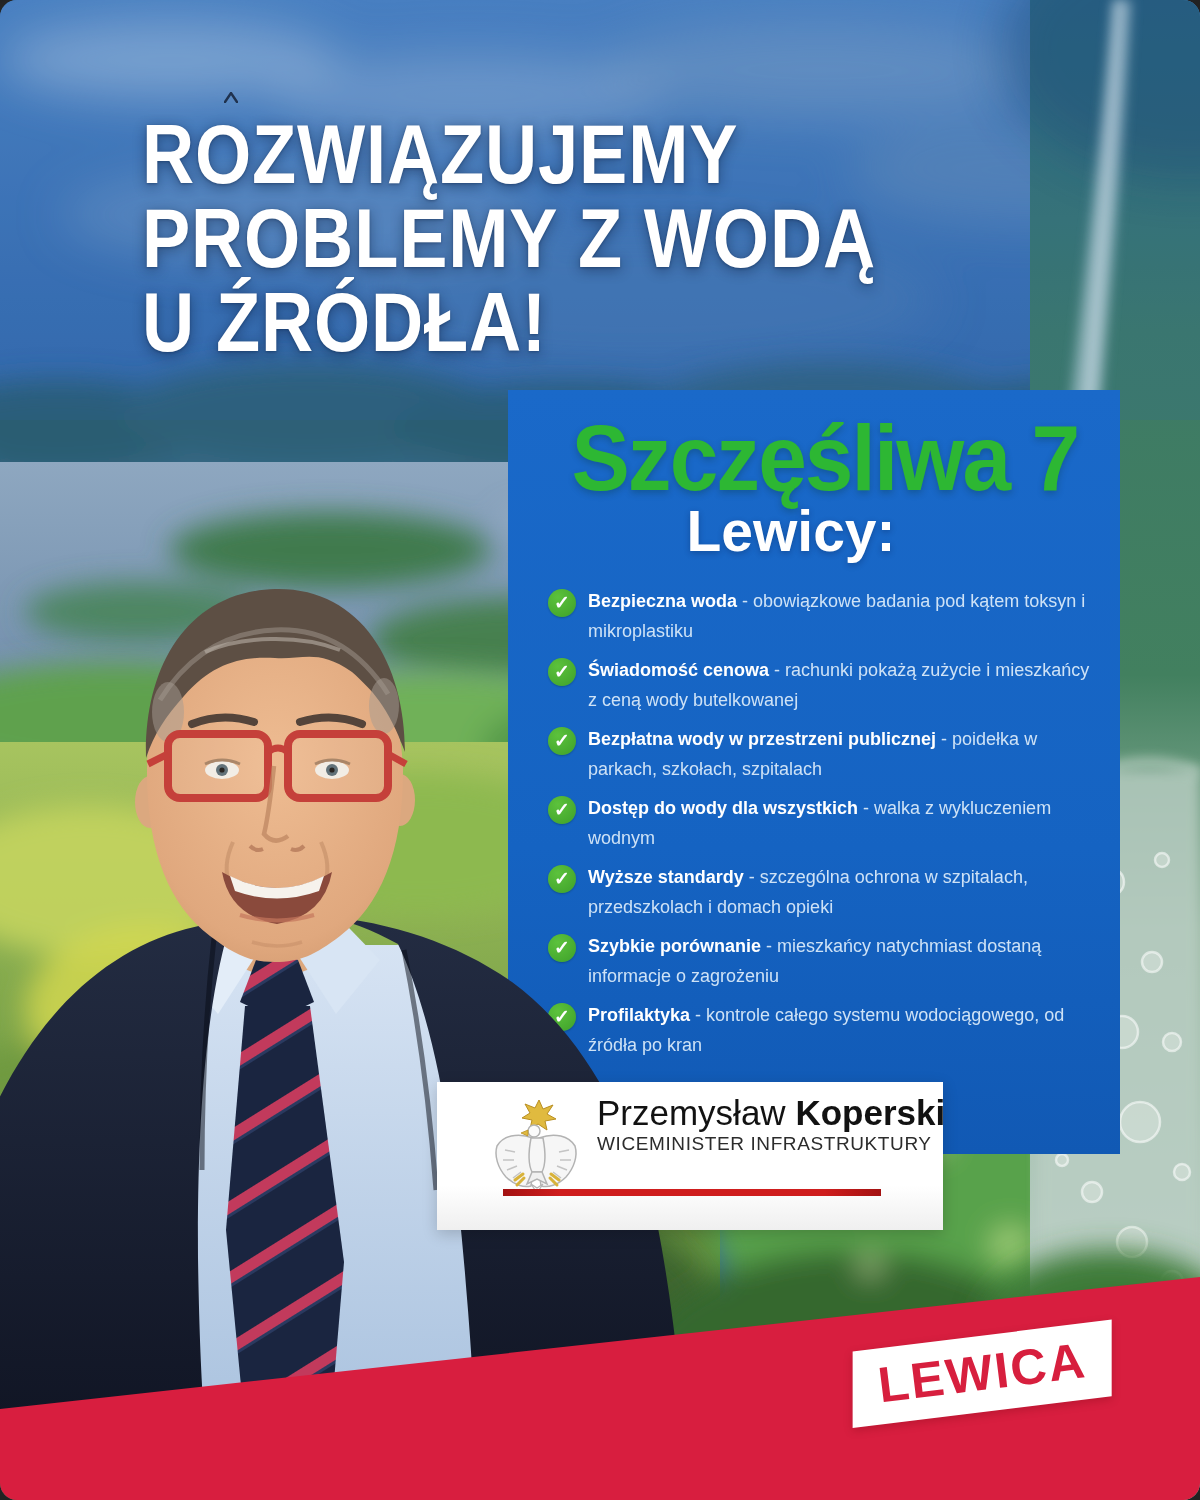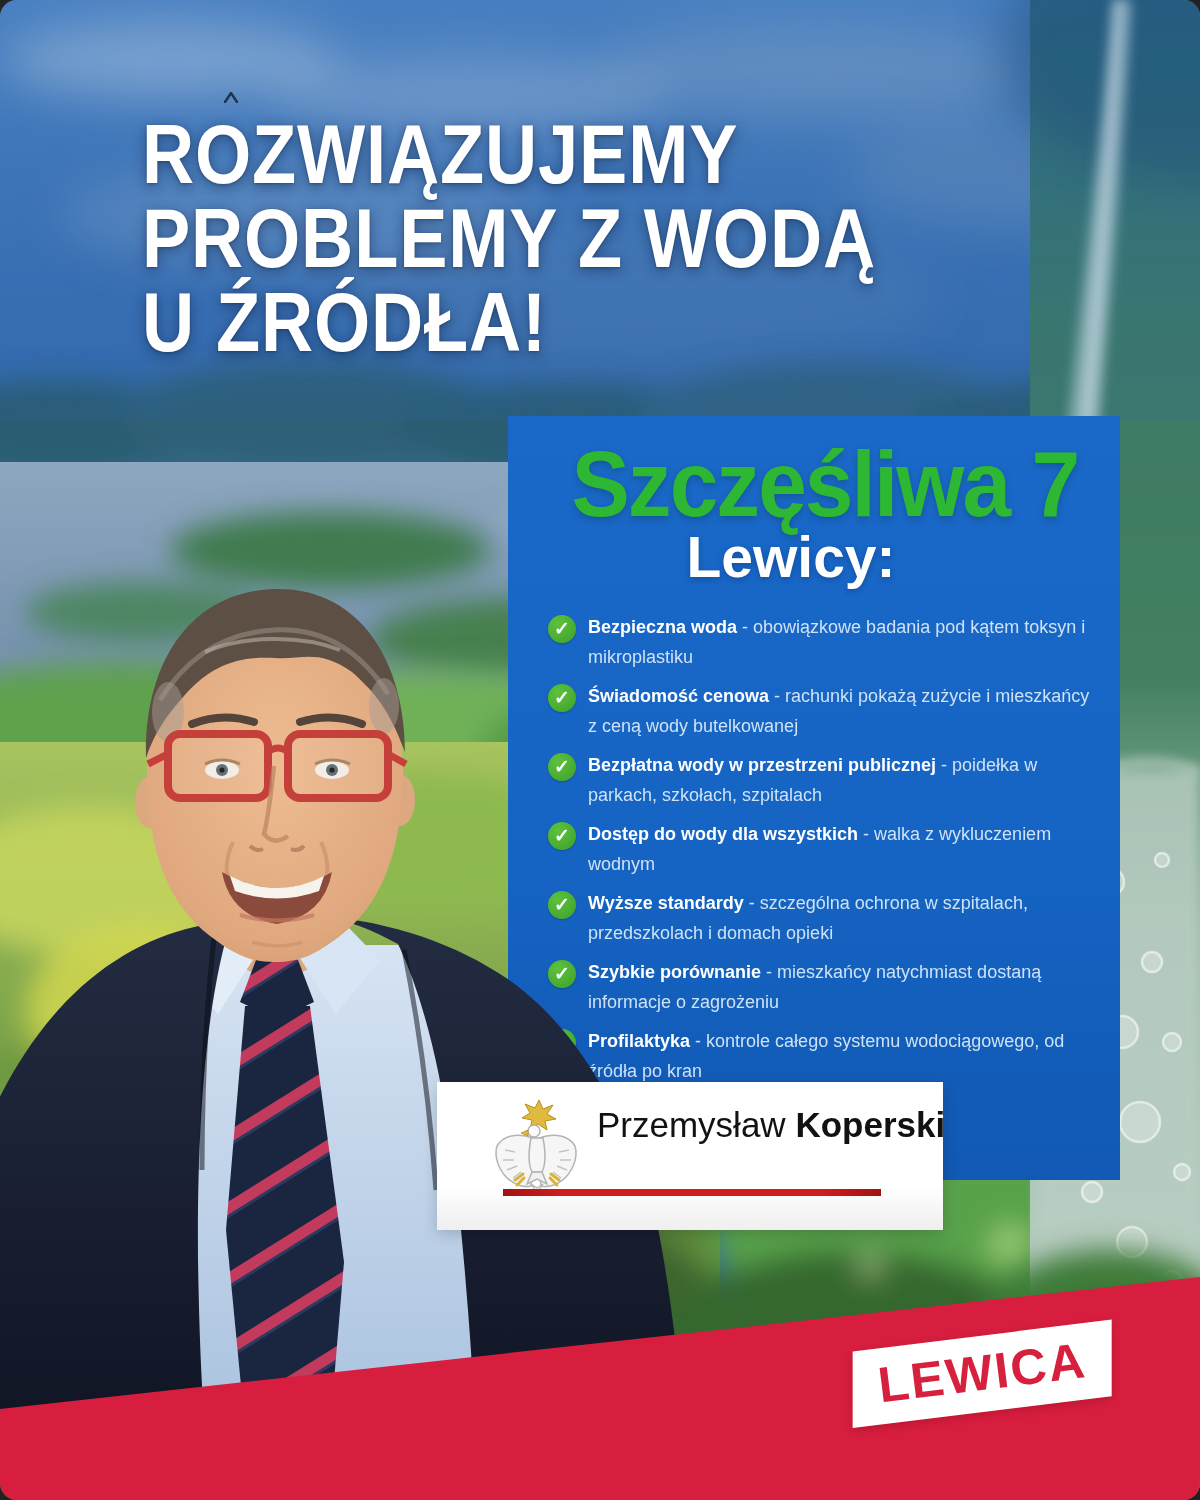--- a/index.html
+++ b/index.html
@@ -15,21 +15,21 @@
     position:absolute;left:142px;top:112px;z-index:7;
     color:#ffffff;font-weight:700;font-size:84px;line-height:84px;
     letter-spacing:1px;transform:scaleX(.86);transform-origin:left top;
     text-shadow:0 3px 14px rgba(8,25,55,.45),0 1px 3px rgba(8,25,55,.35);
     white-space:nowrap;
   }
   .bird{position:absolute;left:224px;top:92px;z-index:7;opacity:.85}
 
   
   .panel{
-    position:absolute;left:508px;top:416px;width:612px;height:764px;z-index:2;
+    position:absolute;left:508px;top:390px;width:612px;height:764px;z-index:2;
     background:linear-gradient(180deg,#1a69c9 0%,#1563c2 60%,#1159b4 100%);
   }
   .panel-heading{
     text-align:right;padding:24px 44px 0 0;color:#2db733;
     font-size:92px;font-weight:700;line-height:88px;letter-spacing:-2px;
     transform:scaleX(.95);transform-origin:right top;
     text-shadow:0 3px 8px rgba(0,40,20,.25);white-space:nowrap;
   }
   .panel-subheading{
     text-align:center;padding:0 46px 0 0;color:#ffffff;
@@ -47,21 +47,21 @@
   .item-text{font-size:18px;line-height:30px;color:rgba(216,233,249,.95);}
   .item-text .lead{font-weight:700;color:#ffffff;}
 
   
   .nameplate{
     position:absolute;left:437px;top:1082px;width:506px;height:148px;z-index:4;
     background:linear-gradient(180deg,#ffffff 0%,#ffffff 70%,#efefef 100%);
     box-shadow:0 4px 14px rgba(0,0,0,.18);
   }
   .eagle{position:absolute;left:56px;top:16px;}
-  .nameplate-text{position:absolute;left:160px;top:24px;color:#121212;}
+  .nameplate-text{position:absolute;left:160px;top:12px;color:#121212;}
   .nameplate-name{font-size:35px;line-height:38px;font-weight:400;white-space:nowrap;}
   .nameplate-name .bold{font-weight:700;}
   .nameplate-role{font-size:19px;line-height:24px;font-weight:500;letter-spacing:.6px;color:#2c2c2c;white-space:nowrap;}
   .red-rule{position:absolute;left:66px;top:107px;width:378px;height:7px;background:linear-gradient(90deg,#a31212,#cf1d1d 15%,#cf1d1d 85%,#a31212);}
 
   
   .red-band{
     position:absolute;left:0;top:0;width:1200px;height:1500px;z-index:5;
     background:#d81e3f;
     clip-path:polygon(0px 1409px,1200px 1277px,1200px 1500px,0px 1500px);
@@ -352,20 +352,21 @@
       <circle cx="41" cy="33" r="6" fill="#fbfbfb" stroke="#b3b3b3" stroke-width="1.5"></circle>
       <polygon points="35,32 28,35 35,38" fill="#e0ba3f" stroke="#b98f22" stroke-width=".8"></polygon>
       <path d="M38,40 L50,40 C53,56 53,66 49,74 L39,74 C35,66 35,56 38,40 Z" fill="#f6f6f6" stroke="#b3b3b3" stroke-width="1.5"></path>
       <path d="M39,74 L34,86 L44,81 L54,86 L49,74 Z" fill="#f0f0f0" stroke="#b3b3b3" stroke-width="1.5"></path>
       <polygon points="38,86 44,95 50,86 44,90" fill="#fbfbfb" stroke="#b3b3b3" stroke-width="1.2"></polygon>
 
       <path d="M30,76 L22,82 M31,80 L24,87 M58,76 L66,82 M57,80 L64,87" stroke="#d8b23a" stroke-width="3" stroke-linecap="round"></path>
     </svg>
     <div class="nameplate-text">
       <div class="nameplate-name"><span>Przemysław </span><span class="bold">Koperski</span></div>
+      <div class="nameplate-role">WICEMINISTER INFRASTRUKTURY</div>
     </div>
     <div class="red-rule"></div>
   </div>
 
   <div class="red-band"></div>
   <div class="lewica">
     <div class="lewica-box">
       <span class="lewica-text">LEWICA</span>
     </div>
   </div>

